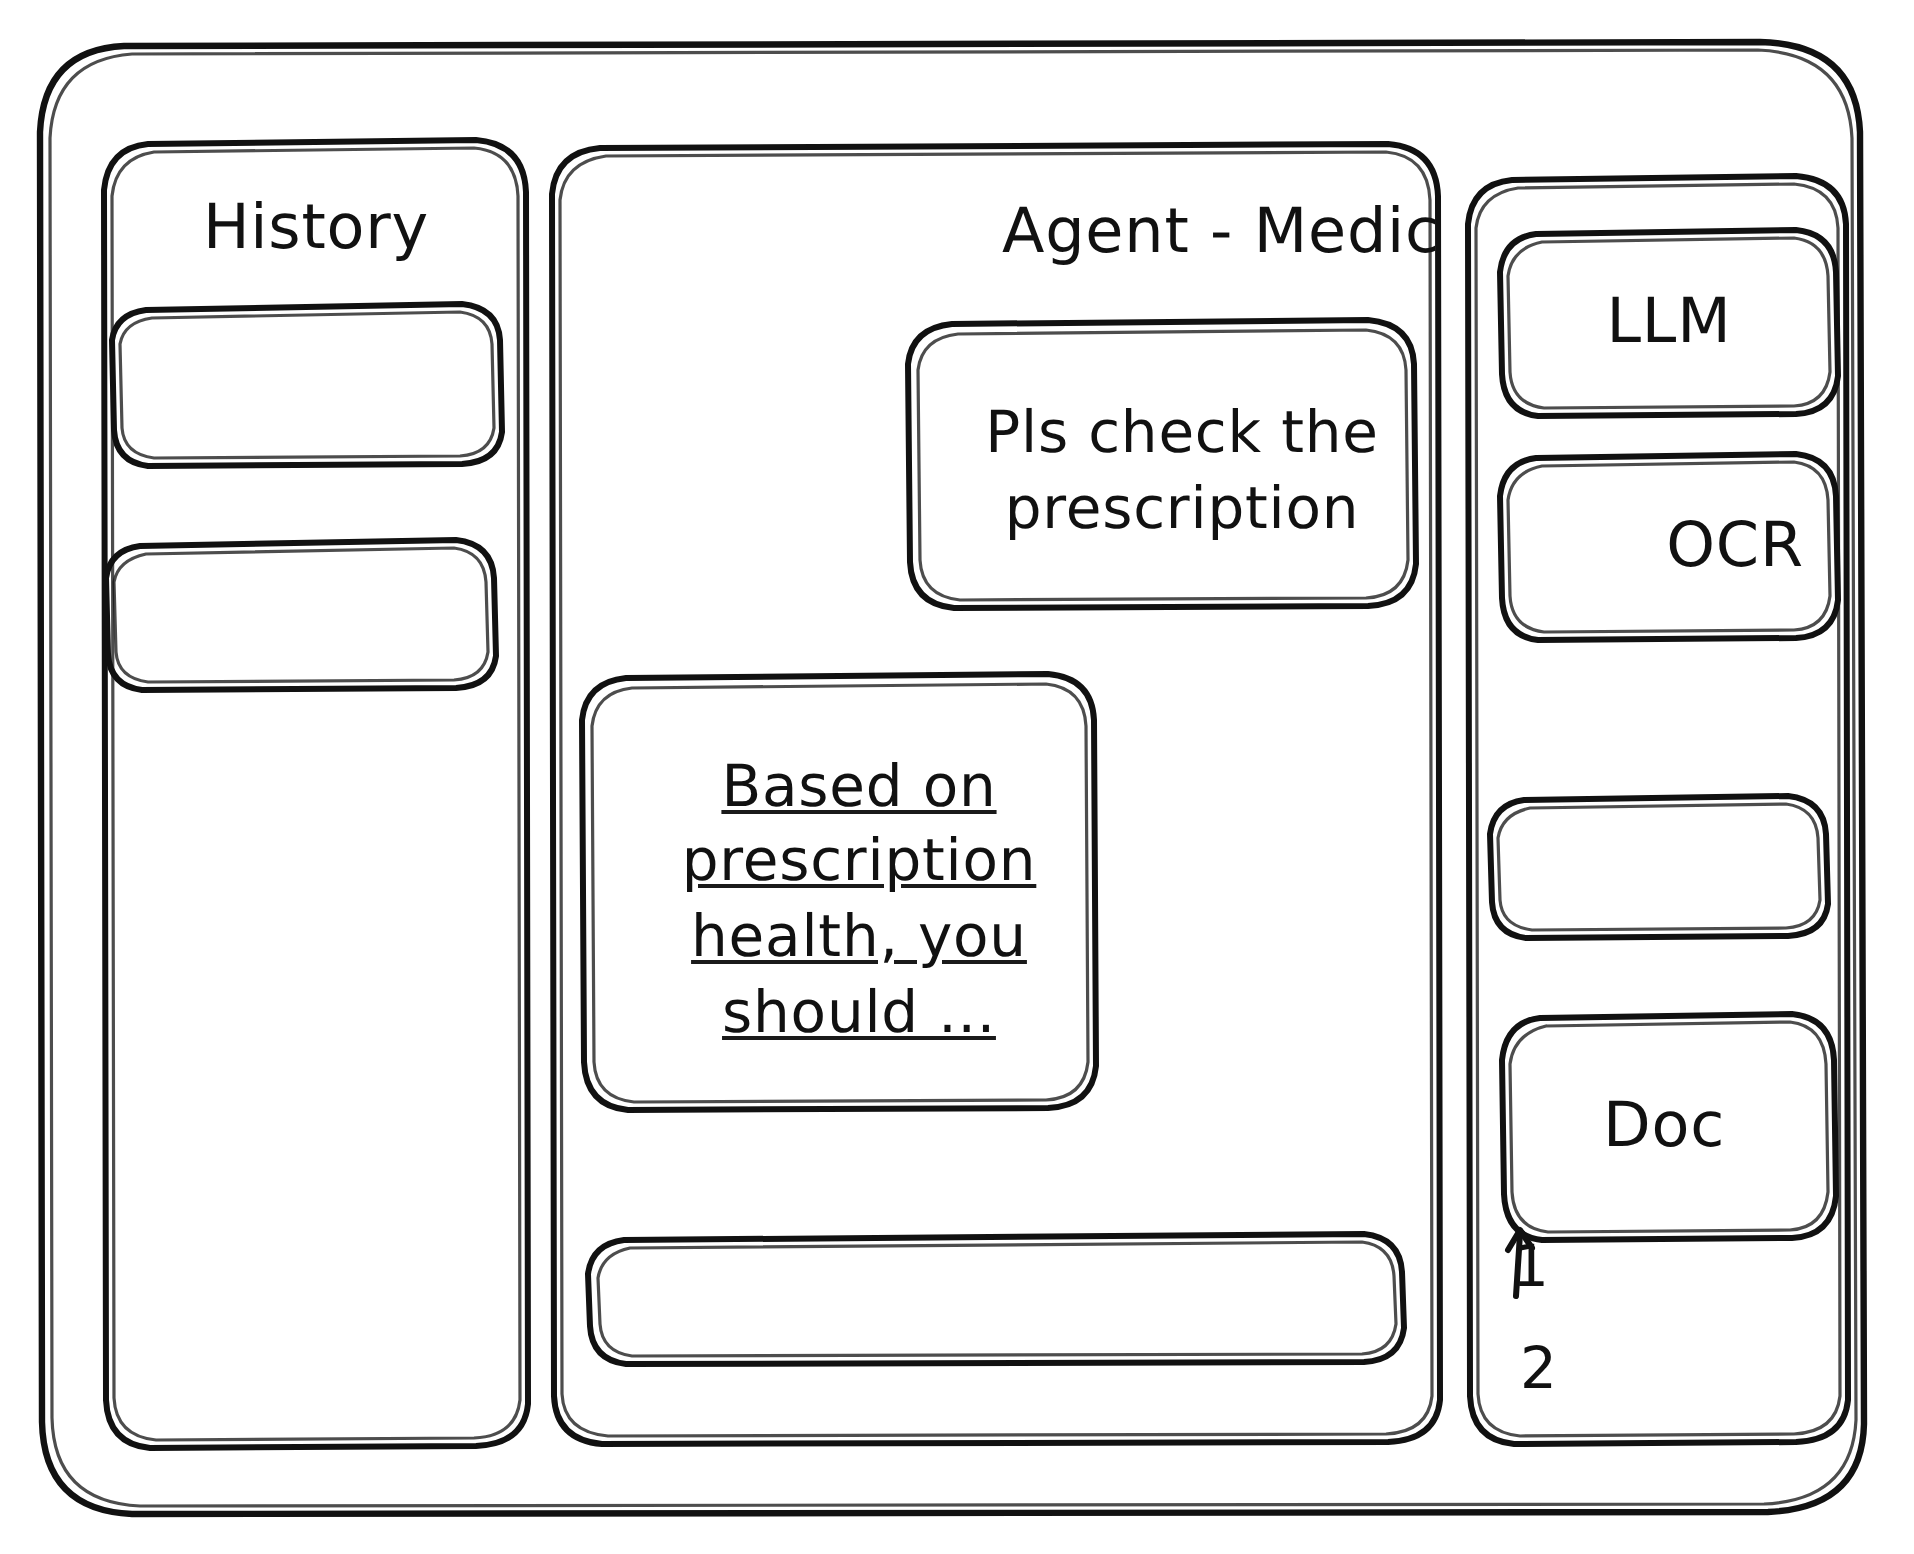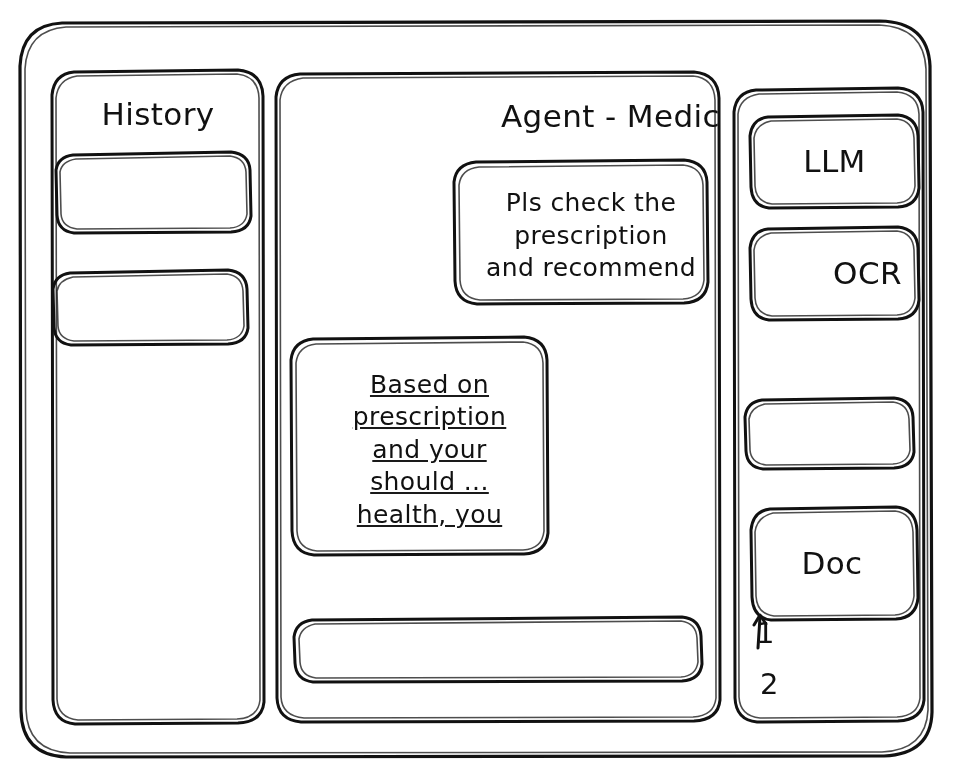--- a/index.html
+++ b/index.html
@@ -66,21 +66,21 @@
     line-height: 1.12;
     display: flex;
     align-items: center;
     justify-content: center;
     flex-direction: column;
     height: 100%;
     width: 100%;
   }
 
   .bubble-text {
-    font-size: 25px;
+    font-size: 29px;
     line-height: 1.30;
     text-align: center;
     display: flex;
     align-items: center;
     justify-content: center;
     flex-direction: column;
     height: 100%;
     width: 100%;
     padding: 4px 10px;
   }
@@ -173,31 +173,29 @@
   </div>
 
   <div class="abs hit" style="left:276px; top:72px; width:444px; height:650px;" data-interactable="false">
     <div class="abs hand panel-title" style="left:0; top:28px; width:444px;text-align:right;" data-interactable="false">Agent - Medic</div>
   </div>
 
   <div class="abs hit" style="left:454px; top:160px; width:254px; height:144px;" data-interactable="true">
     <div class="hand bubble-text" data-interactable="false">
       <span class="ln" data-interactable="false">Pls check the</span>
       <span class="ln" data-interactable="false">prescription</span>
-      <span class="ln" data-interactable="false">and recommend</span>
     </div>
   </div>
 
   <div class="abs hit" style="left:291px; top:337px; width:257px; height:218px;text-decoration:underline;" data-interactable="true">
     <div class="hand bubble-text" data-interactable="false">
       <span class="ln" data-interactable="false">Based on</span>
       <span class="ln" data-interactable="false">prescription</span>
-      <span class="ln" data-interactable="false">and your</span>
+      <span class="ln" data-interactable="false">health, you</span>
       <span class="ln" data-interactable="false">should ...</span>
-      <span class="ln" data-interactable="false">health, you</span>
     </div>
   </div>
 
   <div class="abs hit" style="left:294px; top:617px; width:408px; height:65px;" data-interactable="true">
     <input class="composer-input" type="text" data-interactable="true" placeholder="" style="">
   </div>
 
   <div class="abs hit" style="left:734px; top:88px; width:190px; height:634px;" data-interactable="false"></div>
 
   <div class="abs hit" style="left:750px; top:115px; width:169px; height:93px;" data-interactable="true">

